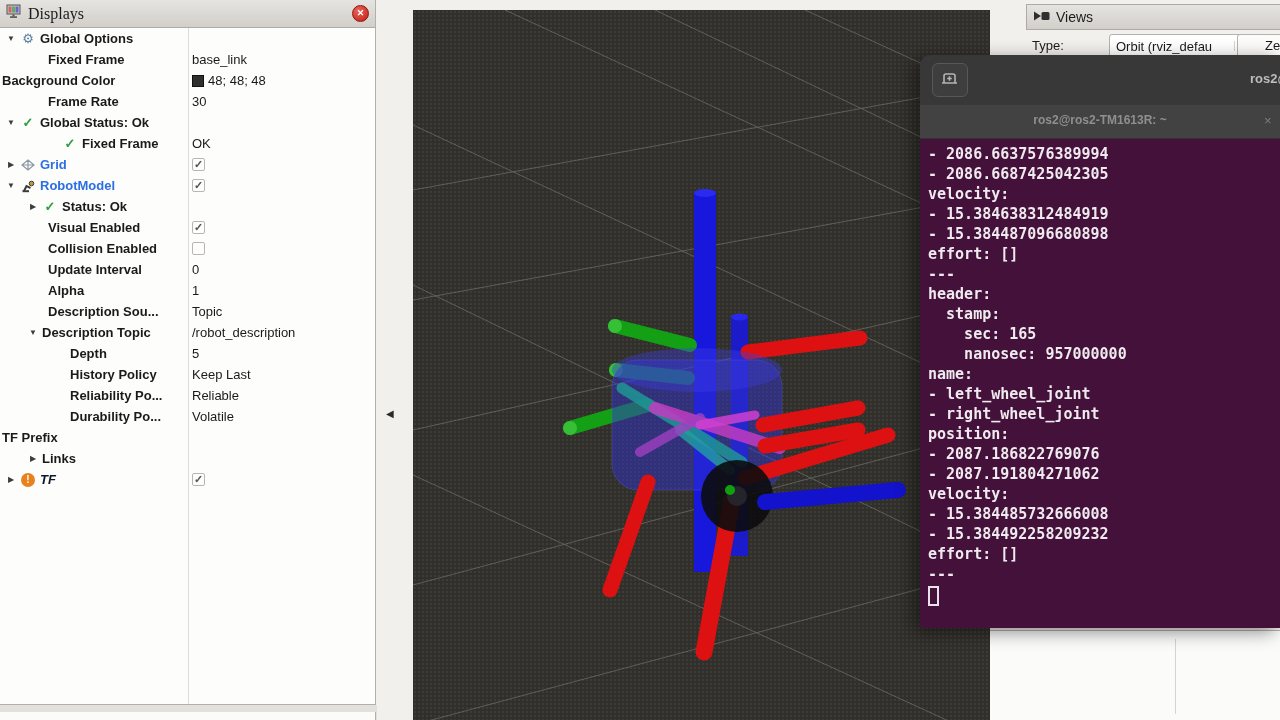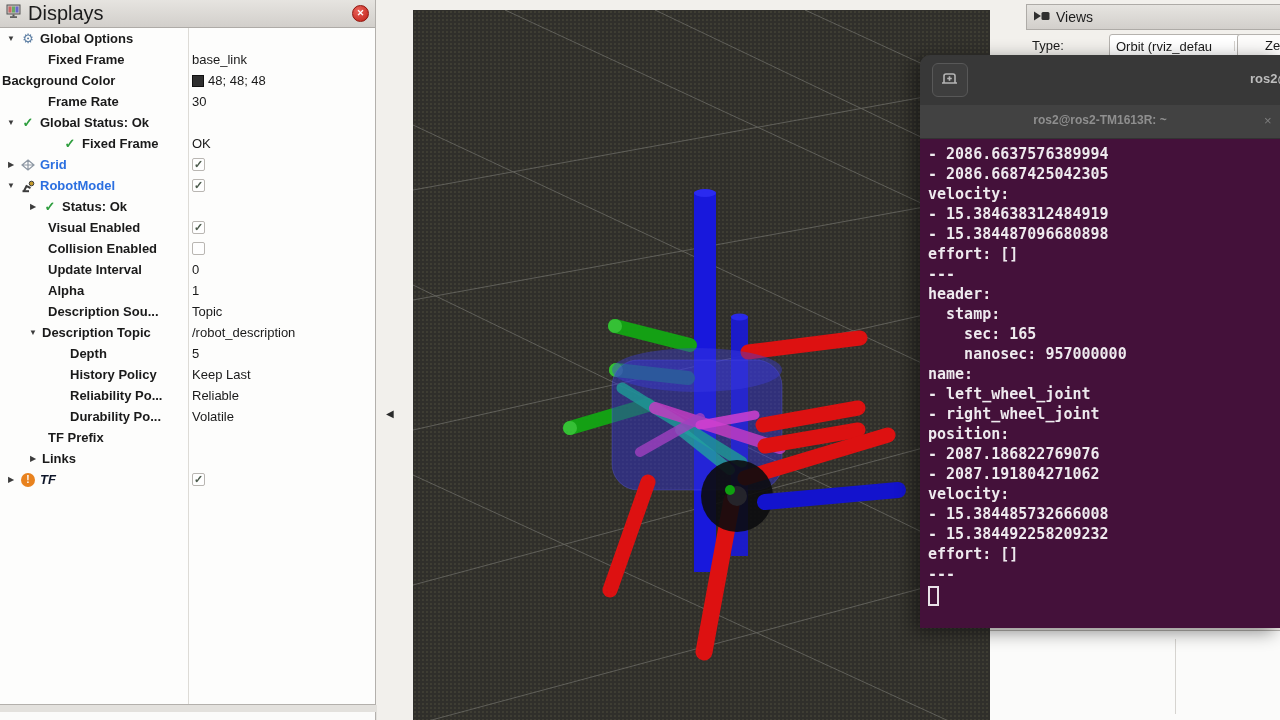--- a/index.html
+++ b/index.html
@@ -5,21 +5,21 @@
   * { margin:0; padding:0; box-sizing:border-box; }
   html,body { width:1280px; height:720px; overflow:hidden; }
   body { font-family:"Liberation Sans", sans-serif; background:#f2f0ec; }
   #stage { position:relative; width:1280px; height:720px; overflow:hidden; background:#f2f0ec; }
 
   
   #displays-panel { position:absolute; left:0; top:0; width:376px; height:705px;
     background:#fdfdfc; border-right:1px solid #b3b0ac; border-bottom:1px solid #b3b0ac; }
   .panel-header { height:28px; display:flex; align-items:center; gap:6px; padding:0 6px;
     background:linear-gradient(#e6e4e0,#d2cfcb); border-bottom:1px solid #aeaba7; }
-  .panel-header .ptitle { font-size:20px; color:#1c1c1c; }
+  .panel-header .ptitle { font-size:16px; color:#1c1c1c;font-family:Liberation Serif, serif; }
   .close-btn { margin-left:auto; width:17px; height:17px; border-radius:50%;
     background:radial-gradient(circle at 35% 30%, #e9635a, #c01f16); border:1px solid #8e140d;
     display:flex; align-items:center; justify-content:center; }
   .close-btn span { color:#fff; font-size:9px; line-height:1; font-weight:bold; }
   #col-divider { position:absolute; left:188px; top:28px; bottom:0; width:1px; background:#dddbd6; }
   #display-rows { position:absolute; top:28px; left:0; right:0; }
   .trow { position:relative; height:21px; font-size:13px; color:#1a1a1a; }
   .tleft { position:absolute; left:0; top:0; height:21px; display:flex; align-items:center; }
   .tarrow { width:14px; font-size:8px; color:#3c3c3c; text-align:center; flex:0 0 14px; }
   .ticon { width:20px; flex:0 0 20px; display:flex; align-items:center; justify-content:center; }
@@ -269,21 +269,21 @@
         </div>
         <div class="trow">
           <div class="tleft" style="padding-left: 68px;">
             <span class="tlabel">Durability Po...</span>
           </div>
           <div class="tval">
             <span>Volatile</span>
           </div>
         </div>
         <div class="trow">
-          <div class="tleft" style="padding-left: 46px;">
+          <div class="tleft" style="">
             <span class="tlabel">TF Prefix</span>
           </div>
         </div>
         <div class="trow">
           <div class="tleft" style="padding-left: 26px;">
             <span class="tarrow">▶</span>
             <span class="tlabel">Links</span>
           </div>
         </div>
         <div class="trow">

